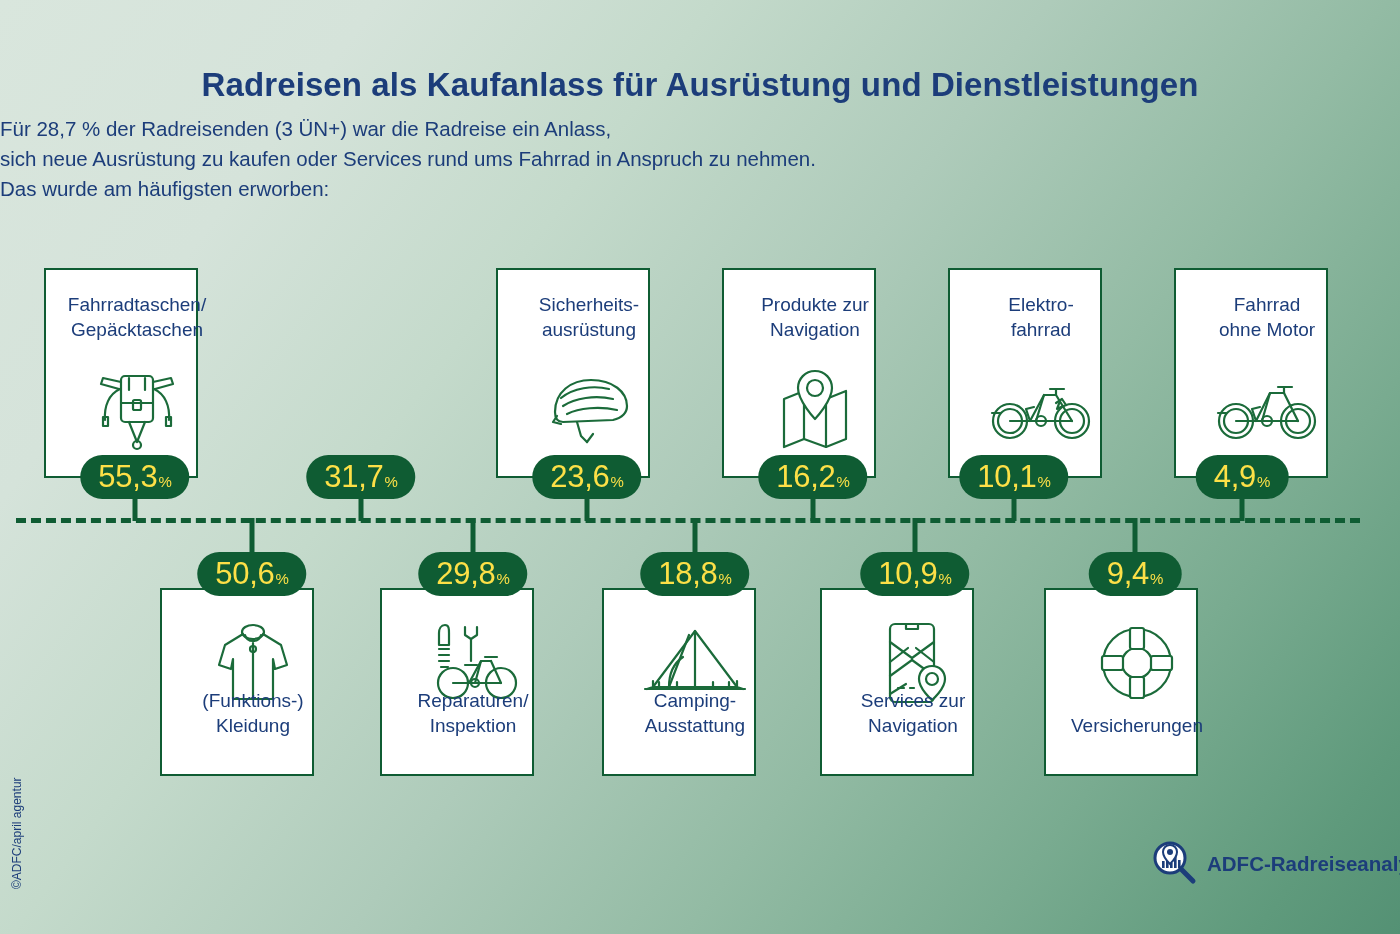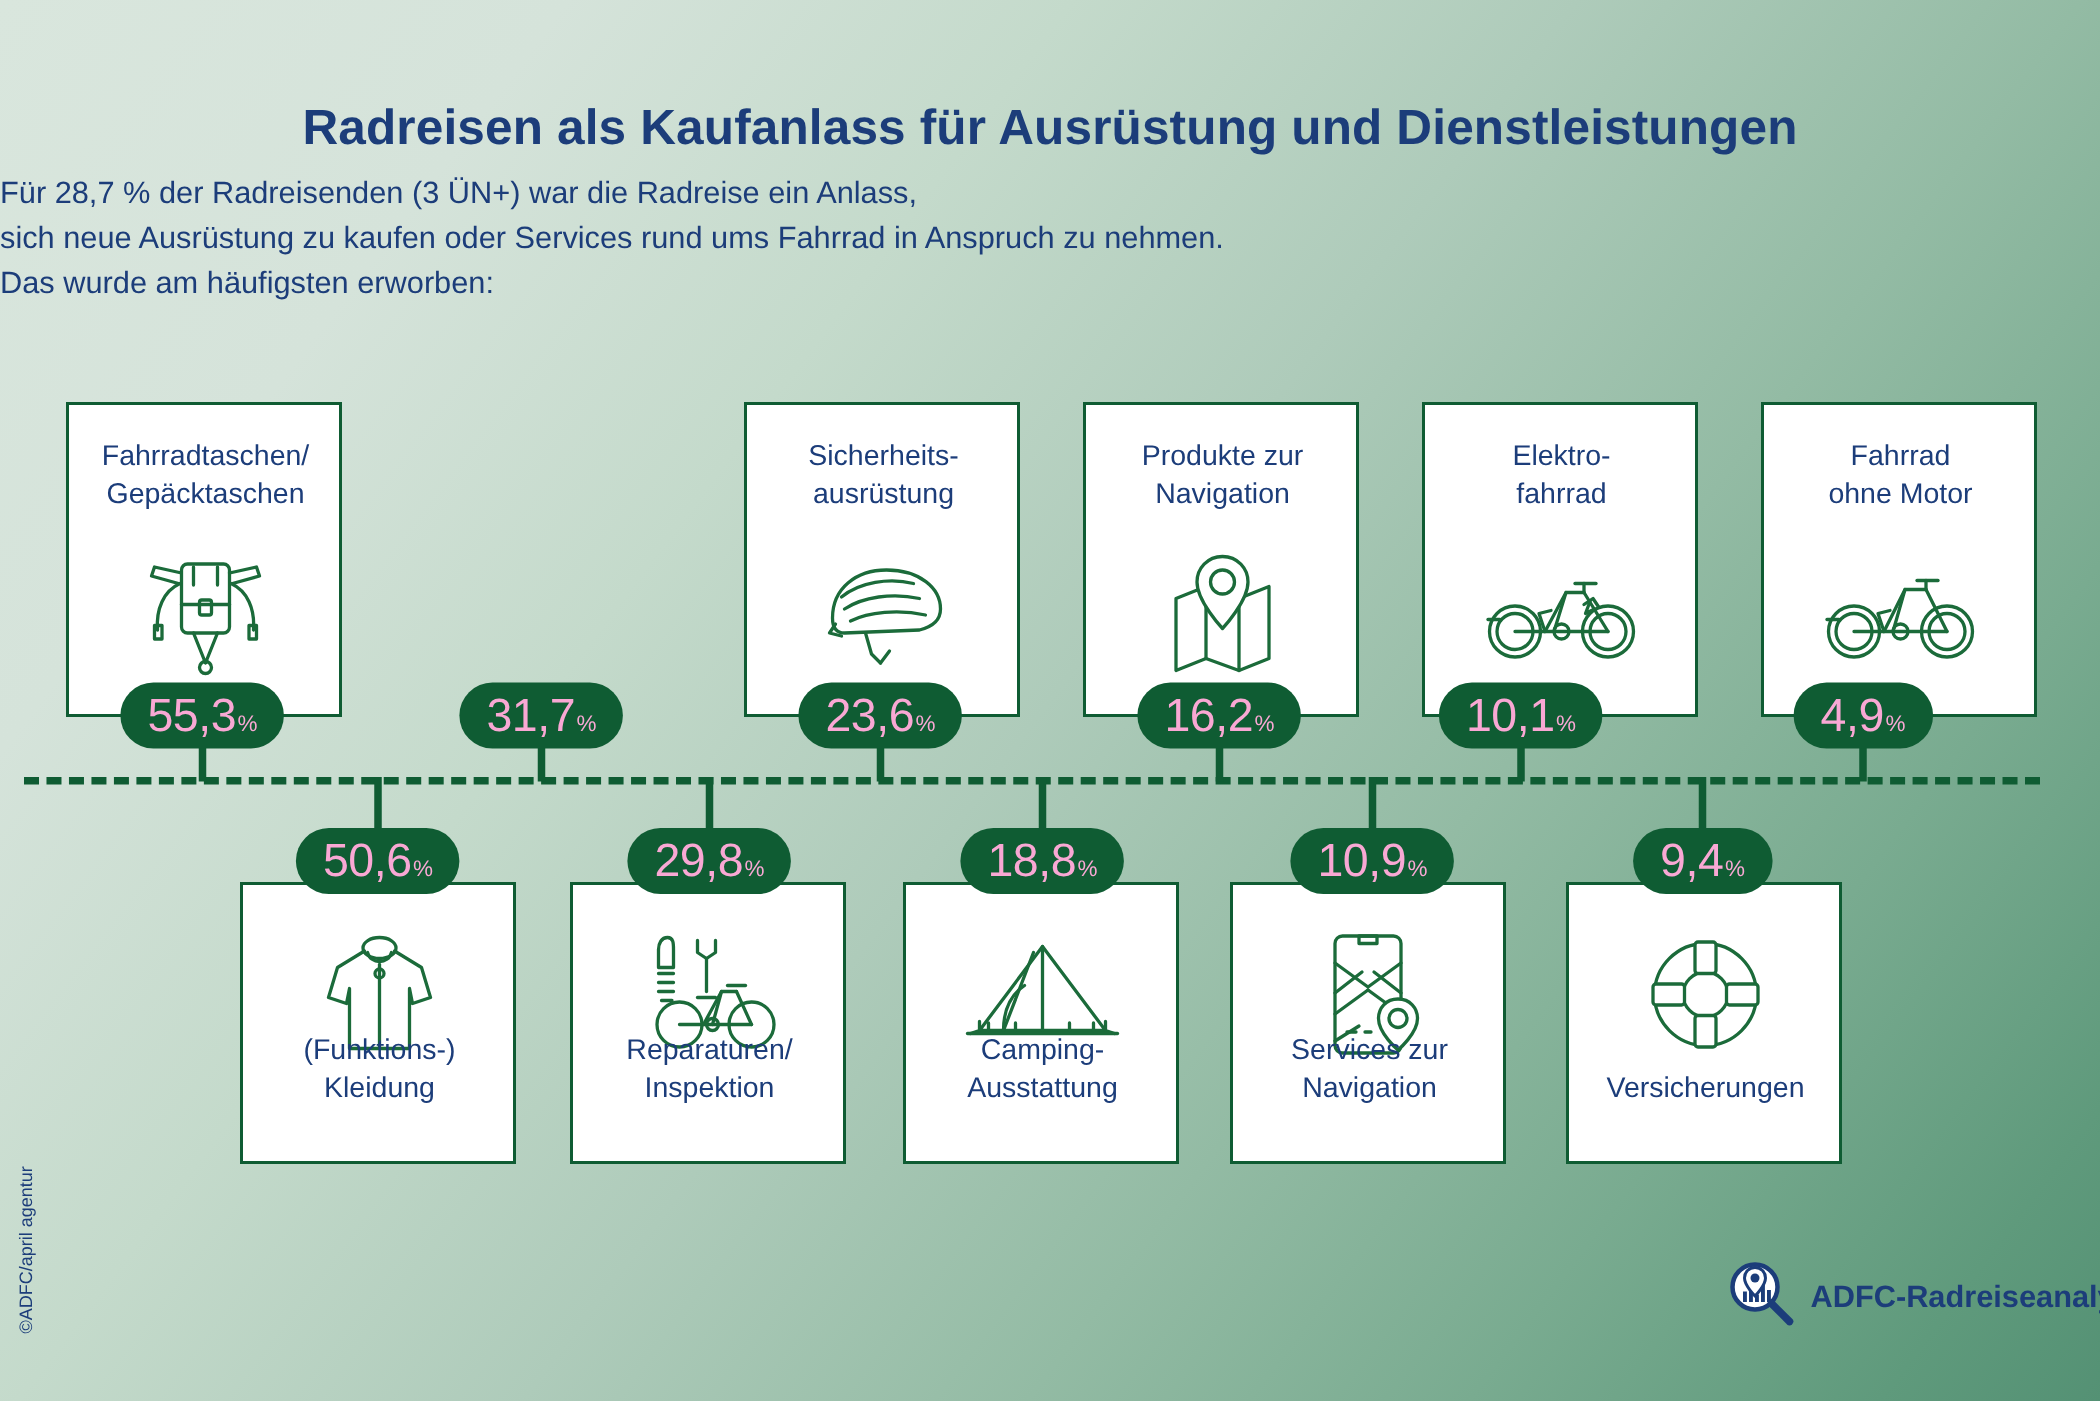--- a/index.html
+++ b/index.html
@@ -62,21 +62,21 @@
     height: 0;
     border-top: 5px dashed #0f5c33;
   }
 
   
   .card {
     position: absolute;
     box-sizing: border-box;
     background: #ffffff;
     border: 2.5px solid #0f5c33;
-    width: 184px;
+    width: 154px;
   }
   .card-top   { top: 268px; height: 210px; }
   .card-bot   { top: 588px; height: 188px; }
 
   .card-label {
     position: absolute;
     left: 0;
     width: 182px;
     text-align: center;
     font-size: 19px;
@@ -98,21 +98,21 @@
   .card-bot .icon-wrap { top: 24px;  height: 98px; }
   .icon-wrap svg { display: block; }
 
   
   .badge {
     position: absolute;
     display: flex;
     align-items: baseline;
     justify-content: center;
     background: #0f5c33;
-    color: #f9a8d4;
+    color: #fde047;
     border-radius: 24px;
     height: 44px;
     padding: 0 18px;
     white-space: nowrap;
     transform: translateX(-50%);
     z-index: 4;
     text-align: center;
   }
   .badge .num {
     font-size: 31px;

